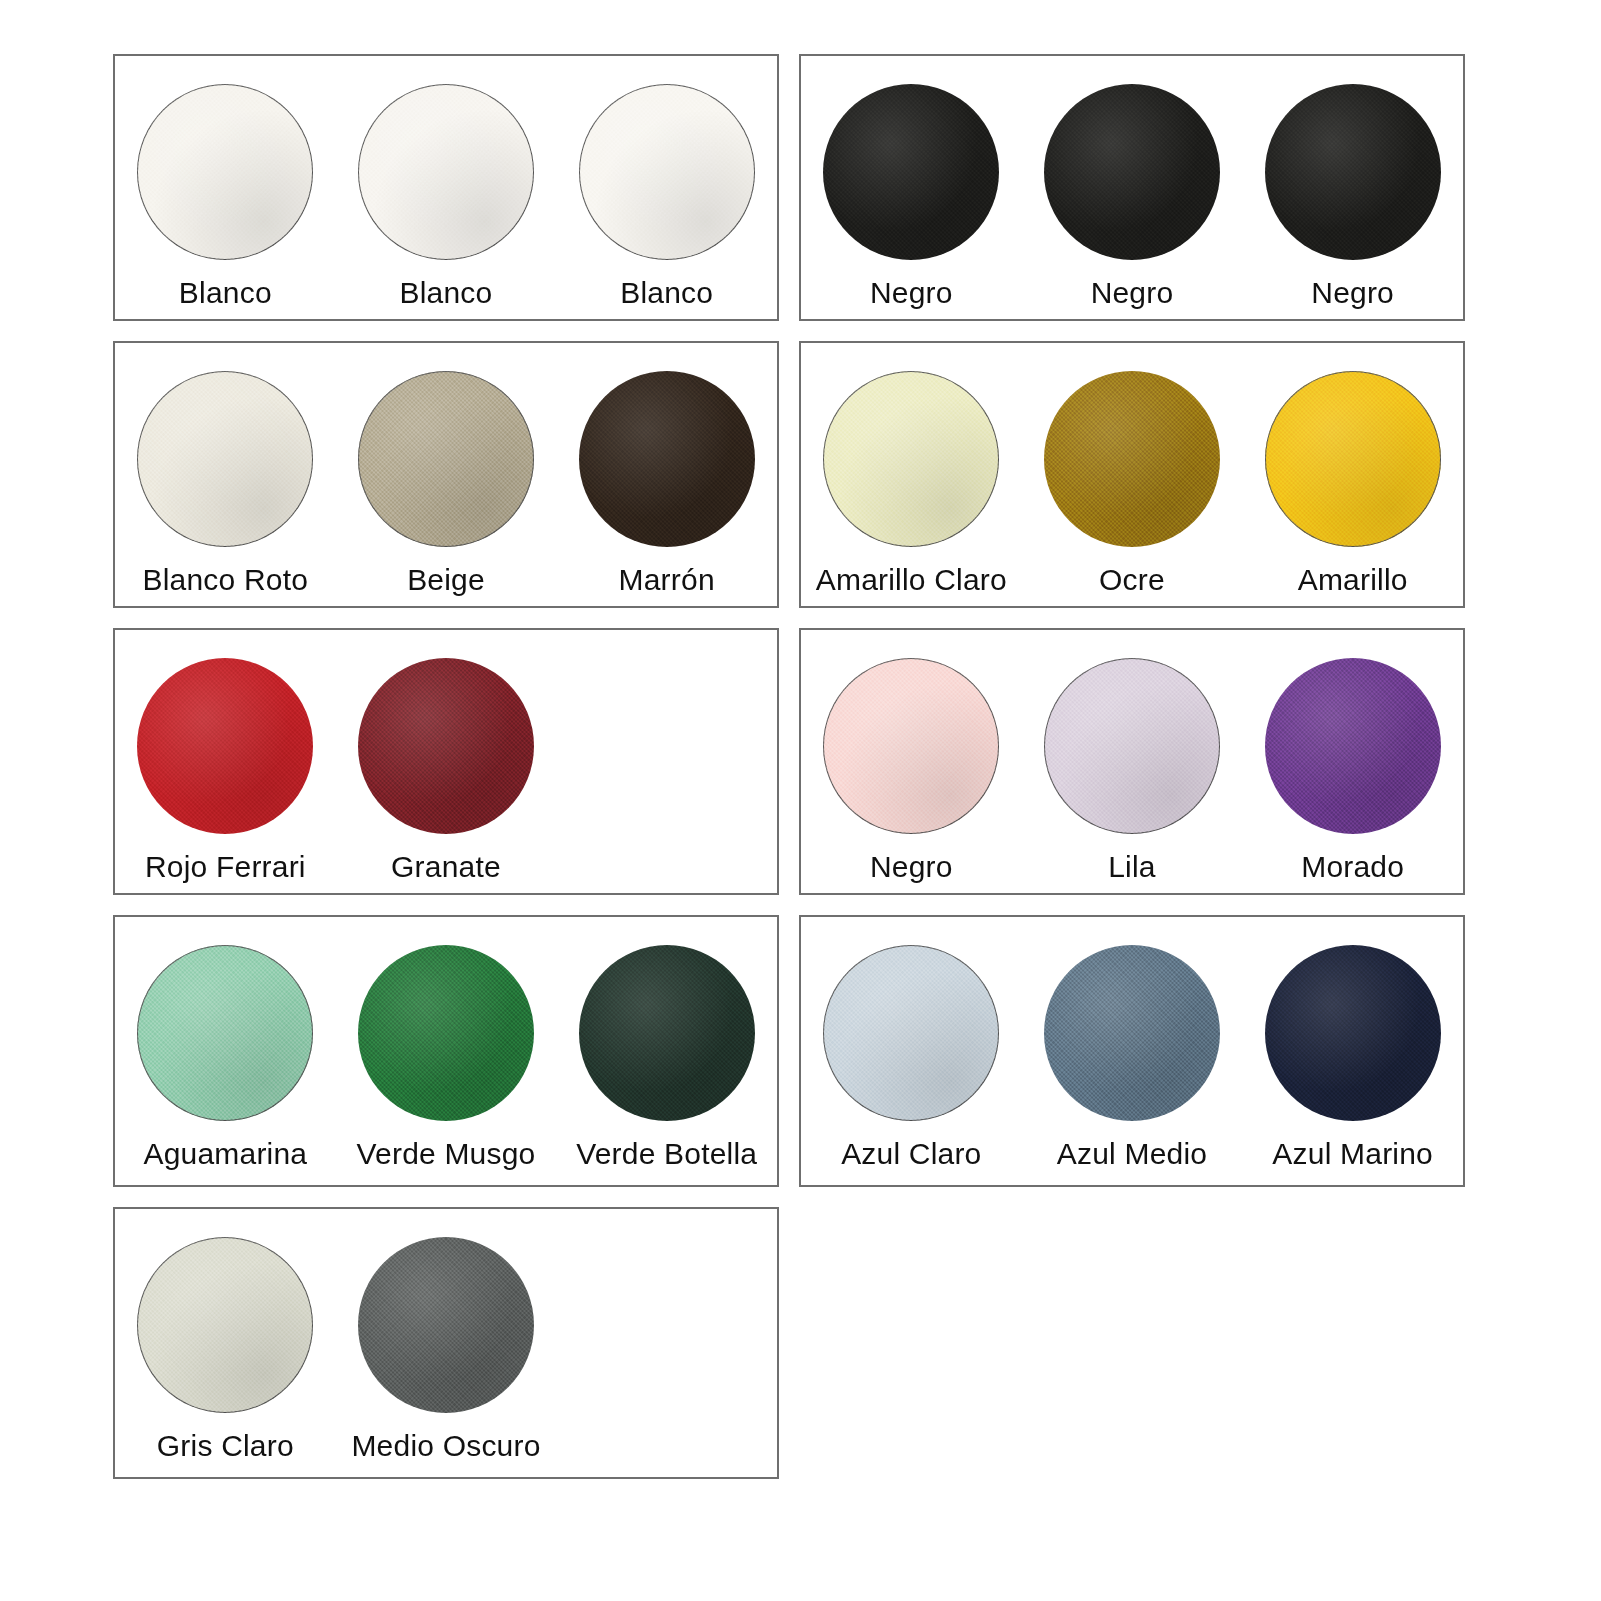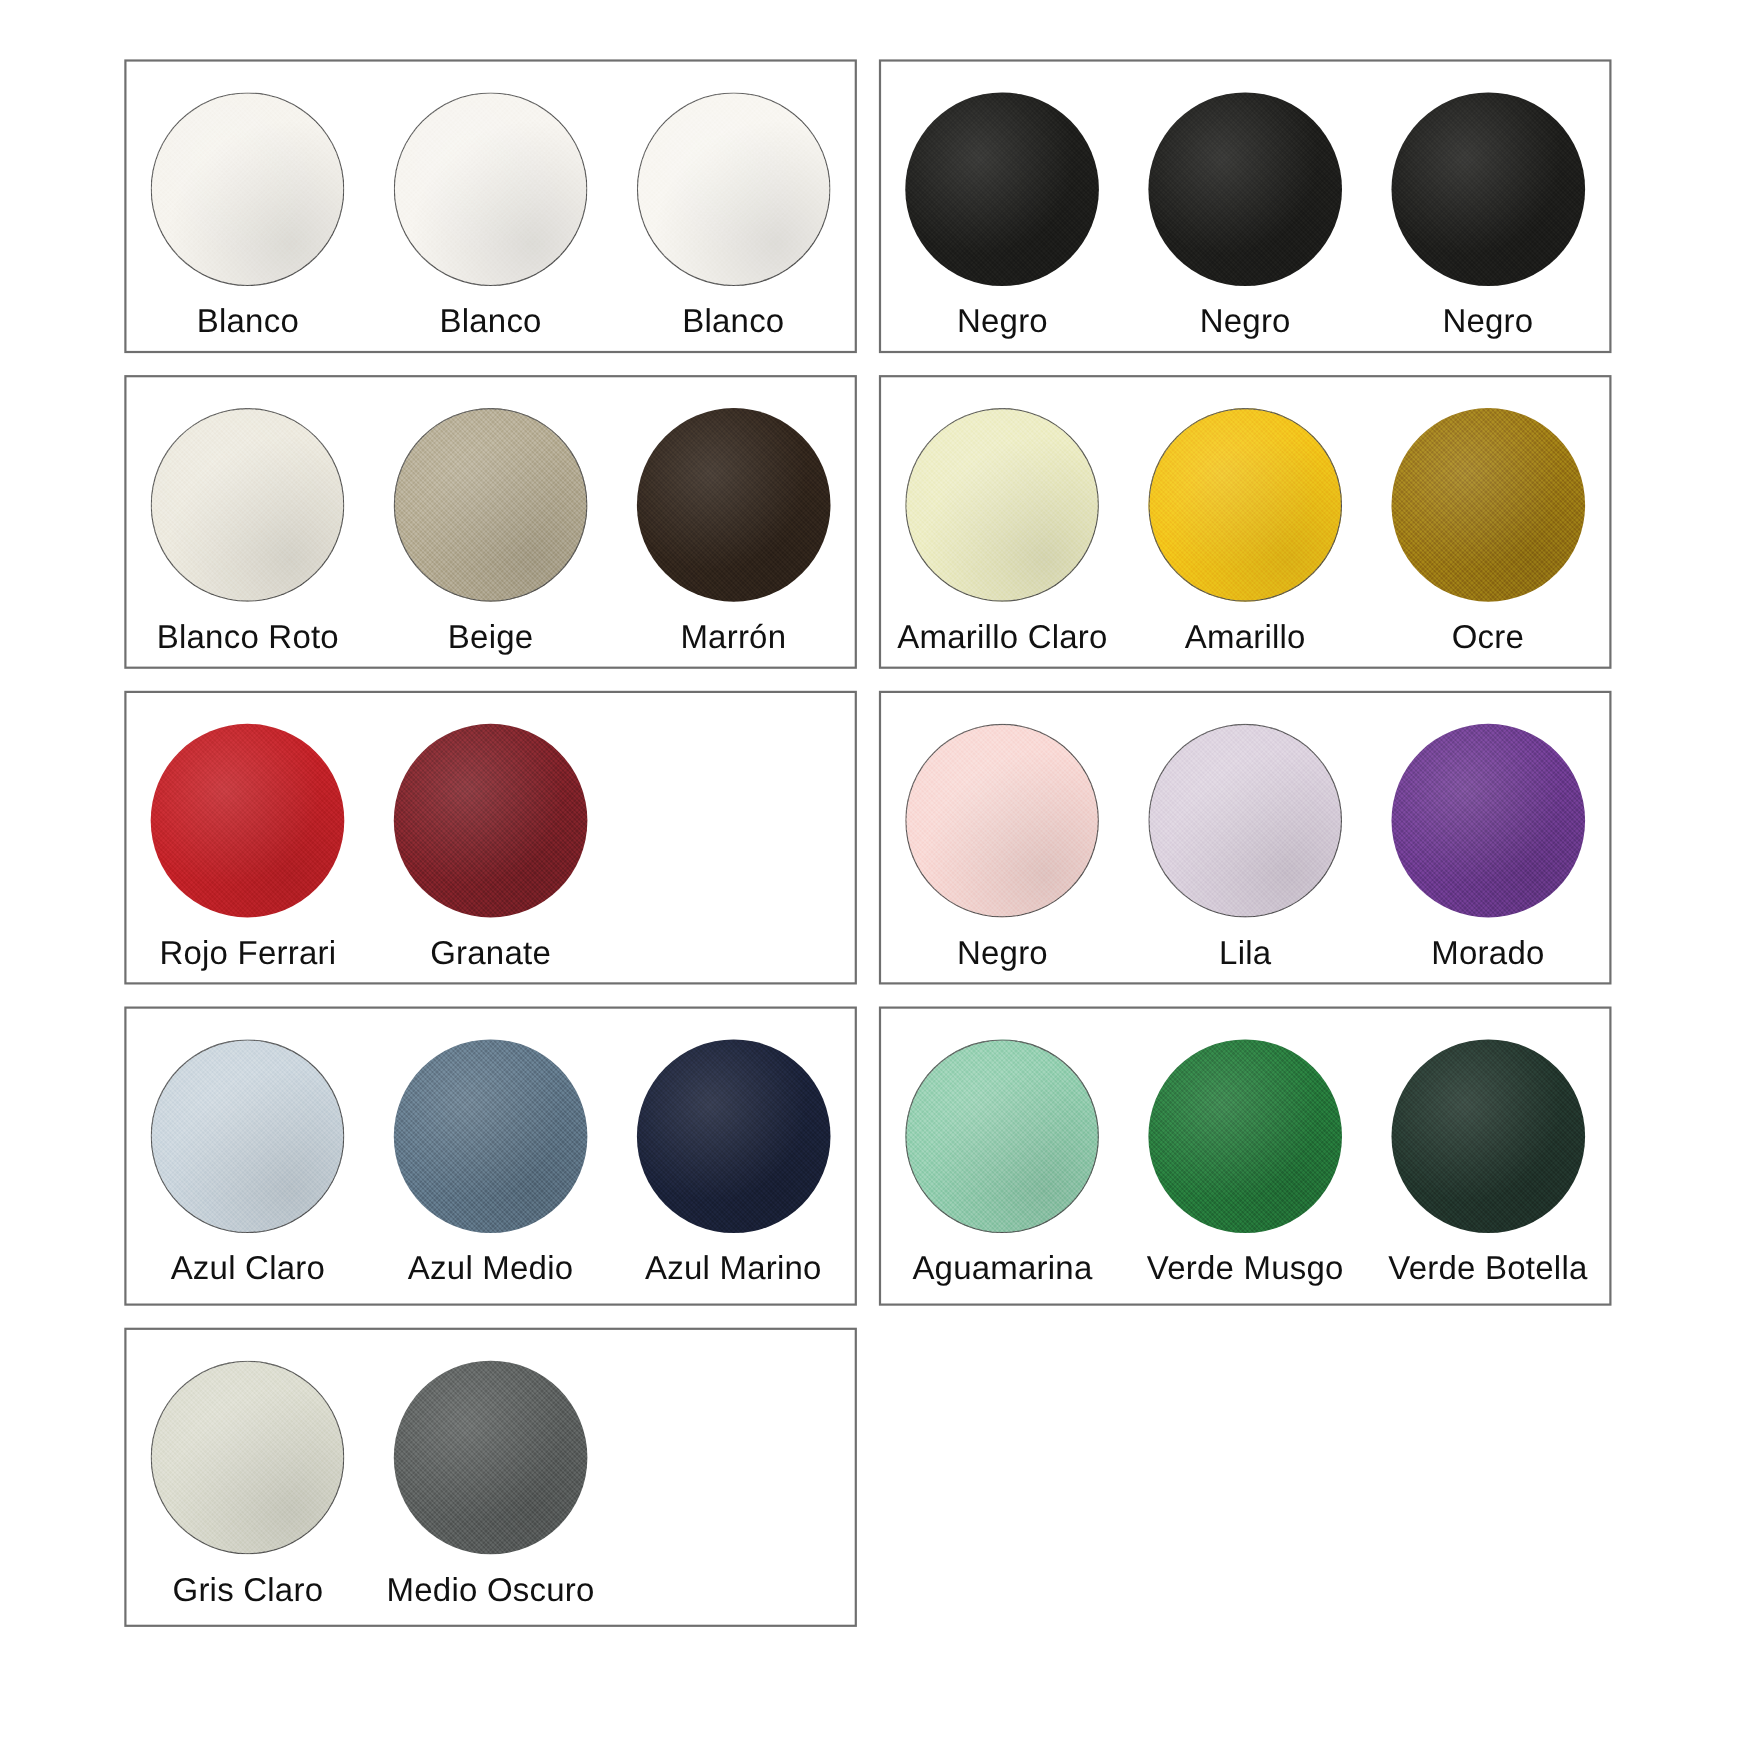--- a/index.html
+++ b/index.html
@@ -190,30 +190,30 @@
       <div class="panel">
         <div class="swatch-row">
           <div class="swatch-cell">
             <div class="disc-wrap">
               <div class="disc outlined" style="background: rgb(237, 237, 196);"></div>
             </div>
             <div class="swatch-label">Amarillo Claro</div>
           </div>
           <div class="swatch-cell">
             <div class="disc-wrap">
+              <div class="disc" style="background: rgb(155, 120, 21);"></div>
+            </div>
+            <div class="swatch-label">Ocre</div>
+          </div>
+          <div class="swatch-cell">
+            <div class="disc-wrap">
               <div class="disc outlined" style="background: rgb(243, 195, 25);"></div>
             </div>
             <div class="swatch-label">Amarillo</div>
           </div>
-          <div class="swatch-cell">
-            <div class="disc-wrap">
-              <div class="disc" style="background: rgb(155, 120, 21);"></div>
-            </div>
-            <div class="swatch-label">Ocre</div>
-          </div>
         </div>
       </div>
       <div class="panel">
         <div class="swatch-row">
           <div class="swatch-cell">
             <div class="disc-wrap">
               <div class="disc" style="background: rgb(194, 33, 39);"></div>
             </div>
             <div class="swatch-label">Rojo Ferrari</div>
           </div>
@@ -244,57 +244,57 @@
               <div class="disc" style="background: rgb(107, 58, 142);"></div>
             </div>
             <div class="swatch-label">Morado</div>
           </div>
         </div>
       </div>
       <div class="panel tall">
         <div class="swatch-row">
           <div class="swatch-cell">
             <div class="disc-wrap">
+              <div class="disc outlined" style="background: rgb(147, 207, 176);"></div>
+            </div>
+            <div class="swatch-label">Aguamarina</div>
+          </div>
+          <div class="swatch-cell">
+            <div class="disc-wrap">
+              <div class="disc" style="background: rgb(37, 118, 58);"></div>
+            </div>
+            <div class="swatch-label">Verde Musgo</div>
+          </div>
+          <div class="swatch-cell">
+            <div class="disc-wrap">
+              <div class="disc" style="background: rgb(34, 53, 44);"></div>
+            </div>
+            <div class="swatch-label">Verde Botella</div>
+          </div>
+        </div>
+      </div>
+      <div class="panel tall">
+        <div class="swatch-row">
+          <div class="swatch-cell">
+            <div class="disc-wrap">
               <div class="disc outlined" style="background: rgb(203, 214, 222);"></div>
             </div>
             <div class="swatch-label">Azul Claro</div>
           </div>
           <div class="swatch-cell">
             <div class="disc-wrap">
               <div class="disc" style="background: rgb(94, 116, 134);"></div>
             </div>
             <div class="swatch-label">Azul Medio</div>
           </div>
           <div class="swatch-cell">
             <div class="disc-wrap">
               <div class="disc" style="background: rgb(27, 34, 57);"></div>
             </div>
             <div class="swatch-label">Azul Marino</div>
-          </div>
-        </div>
-      </div>
-      <div class="panel tall">
-        <div class="swatch-row">
-          <div class="swatch-cell">
-            <div class="disc-wrap">
-              <div class="disc outlined" style="background: rgb(147, 207, 176);"></div>
-            </div>
-            <div class="swatch-label">Aguamarina</div>
-          </div>
-          <div class="swatch-cell">
-            <div class="disc-wrap">
-              <div class="disc" style="background: rgb(37, 118, 58);"></div>
-            </div>
-            <div class="swatch-label">Verde Musgo</div>
-          </div>
-          <div class="swatch-cell">
-            <div class="disc-wrap">
-              <div class="disc" style="background: rgb(34, 53, 44);"></div>
-            </div>
-            <div class="swatch-label">Verde Botella</div>
           </div>
         </div>
       </div>
       <div class="panel solo tall">
         <div class="swatch-row">
           <div class="swatch-cell">
             <div class="disc-wrap">
               <div class="disc outlined" style="background: rgb(220, 221, 208);"></div>
             </div>
             <div class="swatch-label">Gris Claro</div>

